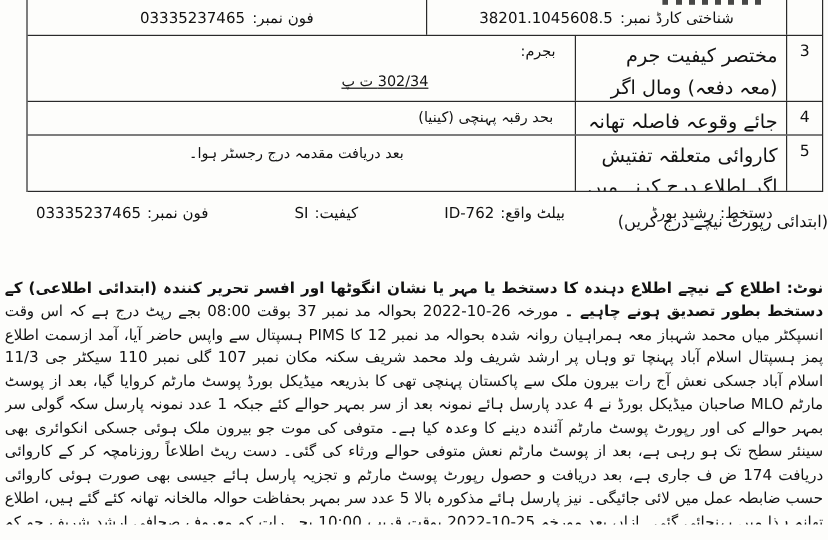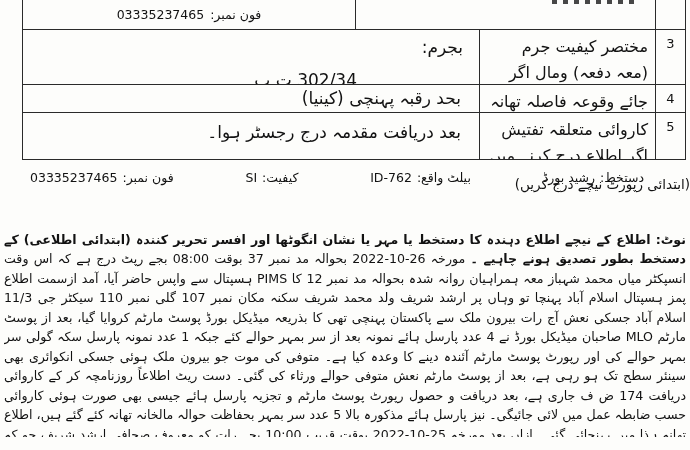--- a/index.html
+++ b/index.html
@@ -30,34 +30,34 @@
   .cell { box-sizing:border-box; overflow:hidden; }
   .num-cell {
     flex:0 0 30px; border-left:1.5px solid #2a2a2a;
     display:flex; align-items:flex-start; justify-content:center;
     font-size:13px; padding-top:6px;
   }
   .label-cell {
     flex:0 0 176px; border-left:1.5px solid #2a2a2a;
     font-size:16px; line-height:1.65; padding:4px 7px; text-align:right;
   }
-  .value-cell { flex:1 1 auto; font-size:17px; line-height:1.6; padding:4px 10px; }
+  .value-cell { flex:1 1 auto; font-size:12px; line-height:1.6; padding:4px 10px; }
   .row-id   { height:30px; }
   .row-3    { height:55px; }
   .row-4    { height:28px; }
   .row-5    { height:47px; }
   .id-cell  { flex:0 0 300px; border-left:1.5px solid #2a2a2a;
               display:flex; align-items:center; justify-content:center;
               gap:6px; font-size:12.5px; }
   .phone-cell { flex:1 1 auto; display:flex; align-items:center; justify-content:center;
               gap:6px; font-size:12.5px; }
   .crime-line1 { padding-right:6px; }
   .crime-line2 { padding-right:112px; padding-top:6px;text-decoration:underline; }
   .row-4 .value-cell { display:flex; align-items:center; padding-right:18px; }
-  .row-5 .value-cell { padding-top:6px; padding-right:18px; }
+  .row-5 .value-cell { padding-top:6px; padding-right:18px;text-align:center; }
   
   .officer-row {
     position:absolute; top:161px; right:0; left:0; height:32px;
     display:flex; align-items:center; justify-content:space-between;
     padding:0 46px 0 30px; font-size:12.5px;
   }
   .officer-item { display:flex; gap:5px; white-space:nowrap; }
   
   .report-heading {
     position:absolute; top:176px; right:0; left:0;
@@ -76,20 +76,22 @@
 
 <div class="page">
 
   <div class="top-fragment"></div>
 
   <div class="fir-table">
 
     <div class="trow row-id">
       <div class="cell num-cell"></div>
       <div class="cell id-cell">
+        <span>شناختی کارڈ نمبر:</span>
+        <span>38201.1045608.5</span>
       </div>
       <div class="cell phone-cell">
         <span>فون نمبر:</span>
         <span>03335237465</span>
       </div>
     </div>
 
     <div class="trow row-3">
       <div class="cell num-cell">3</div>
       <div class="cell label-cell">مختصر کیفیت جرم (معہ دفعہ) ومال اگر کچھ کھویا گیا</div>

